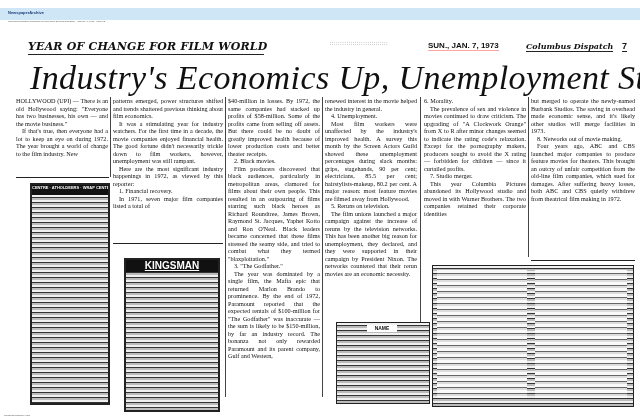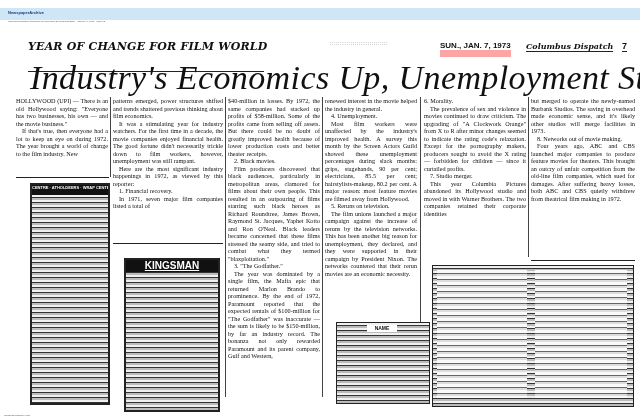--- a/index.html
+++ b/index.html
@@ -1,21 +1,21 @@
 <!DOCTYPE html>
 <html><head>
 <meta charset="utf-8">
 <style>
   html, body { margin:0; padding:0; }
   body { width:640px; height:420px; background:#ffffff; position:relative; overflow:hidden; font-family:"DejaVu Serif", serif; color:#111; }
   .topbar { position:absolute; left:0; top:8px; width:640px; height:12px; background:#cfe6f7; }
   .logo { position:absolute; left:8px; top:10px; font-family:"Liberation Sans", sans-serif; font-size:4px; font-weight:bold; color:#1d3f7a; }
   .citation { position:absolute; left:8px; top:20px; font-family:"Liberation Sans", sans-serif; font-size:2.4px; color:#555; line-height:3px; width:110px; }
-  .kicker { position:absolute; left:28px; top:40px; font-size:11px; font-style:italic; font-weight:bold; letter-spacing:0.2px; border-bottom:1px solid #222; width:236px; padding-bottom:18px; white-space:nowrap; }
-  .dateline { position:absolute; left:440px; top:41px; font-family:"Liberation Sans", sans-serif; font-size:8px; font-weight:bold; border-bottom:7px solid #fca5a5; white-space:nowrap; }
+  .kicker { position:absolute; left:28px; top:40px; font-size:11px; font-style:italic; font-weight:bold; letter-spacing:0.2px; border-bottom:1px solid #222; width:236px; padding-bottom:1px; white-space:nowrap; }
+  .dateline { position:absolute; left:428px; top:41px; font-family:"Liberation Sans", sans-serif; font-size:8px; font-weight:bold; border-bottom:1px solid #fca5a5; white-space:nowrap; }
   .paper { position:absolute; left:526px; top:41px; font-family:"DejaVu Serif", serif; font-size:8px; font-weight:bold; font-style:italic; border-bottom:1px solid #222; white-space:nowrap; }
   .pagenum { position:absolute; left:622px; top:41px; font-family:"Liberation Sans", sans-serif; font-size:9px; font-weight:bold; border-bottom:1px solid #222; }
   .fleuron-row { position:absolute; left:330px; top:40px; font-size:5px; color:#555; letter-spacing:1px; }
   .headline { position:absolute; left:30px; top:60px; width:590px; font-family:"Liberation Serif", serif; font-style:italic; font-size:34px; letter-spacing:0.4px; white-space:nowrap; line-height:36px; }
   .col { position:absolute; top:97px; font-family:"Liberation Serif", serif; font-size:6.2px; line-height:7.5px; text-align:justify; }
   .col p { margin:0; text-indent:6px; }
   .col p.first { text-indent:0; }
   .vrule { position:absolute; top:97px; width:0.6px; background:#444; }
   .ad { position:absolute; background:repeating-linear-gradient(to bottom,#f0f0f0 0px,#f0f0f0 2px,#333 2px,#333 3px,#bbb 3px,#bbb 5px); border:2px solid #222; filter:blur(0.4px); }
   .ad-title { position:absolute; font-family:"Liberation Sans", sans-serif; font-weight:bold; color:#fff; background:#111; text-align:center; white-space:nowrap; overflow:hidden; }

